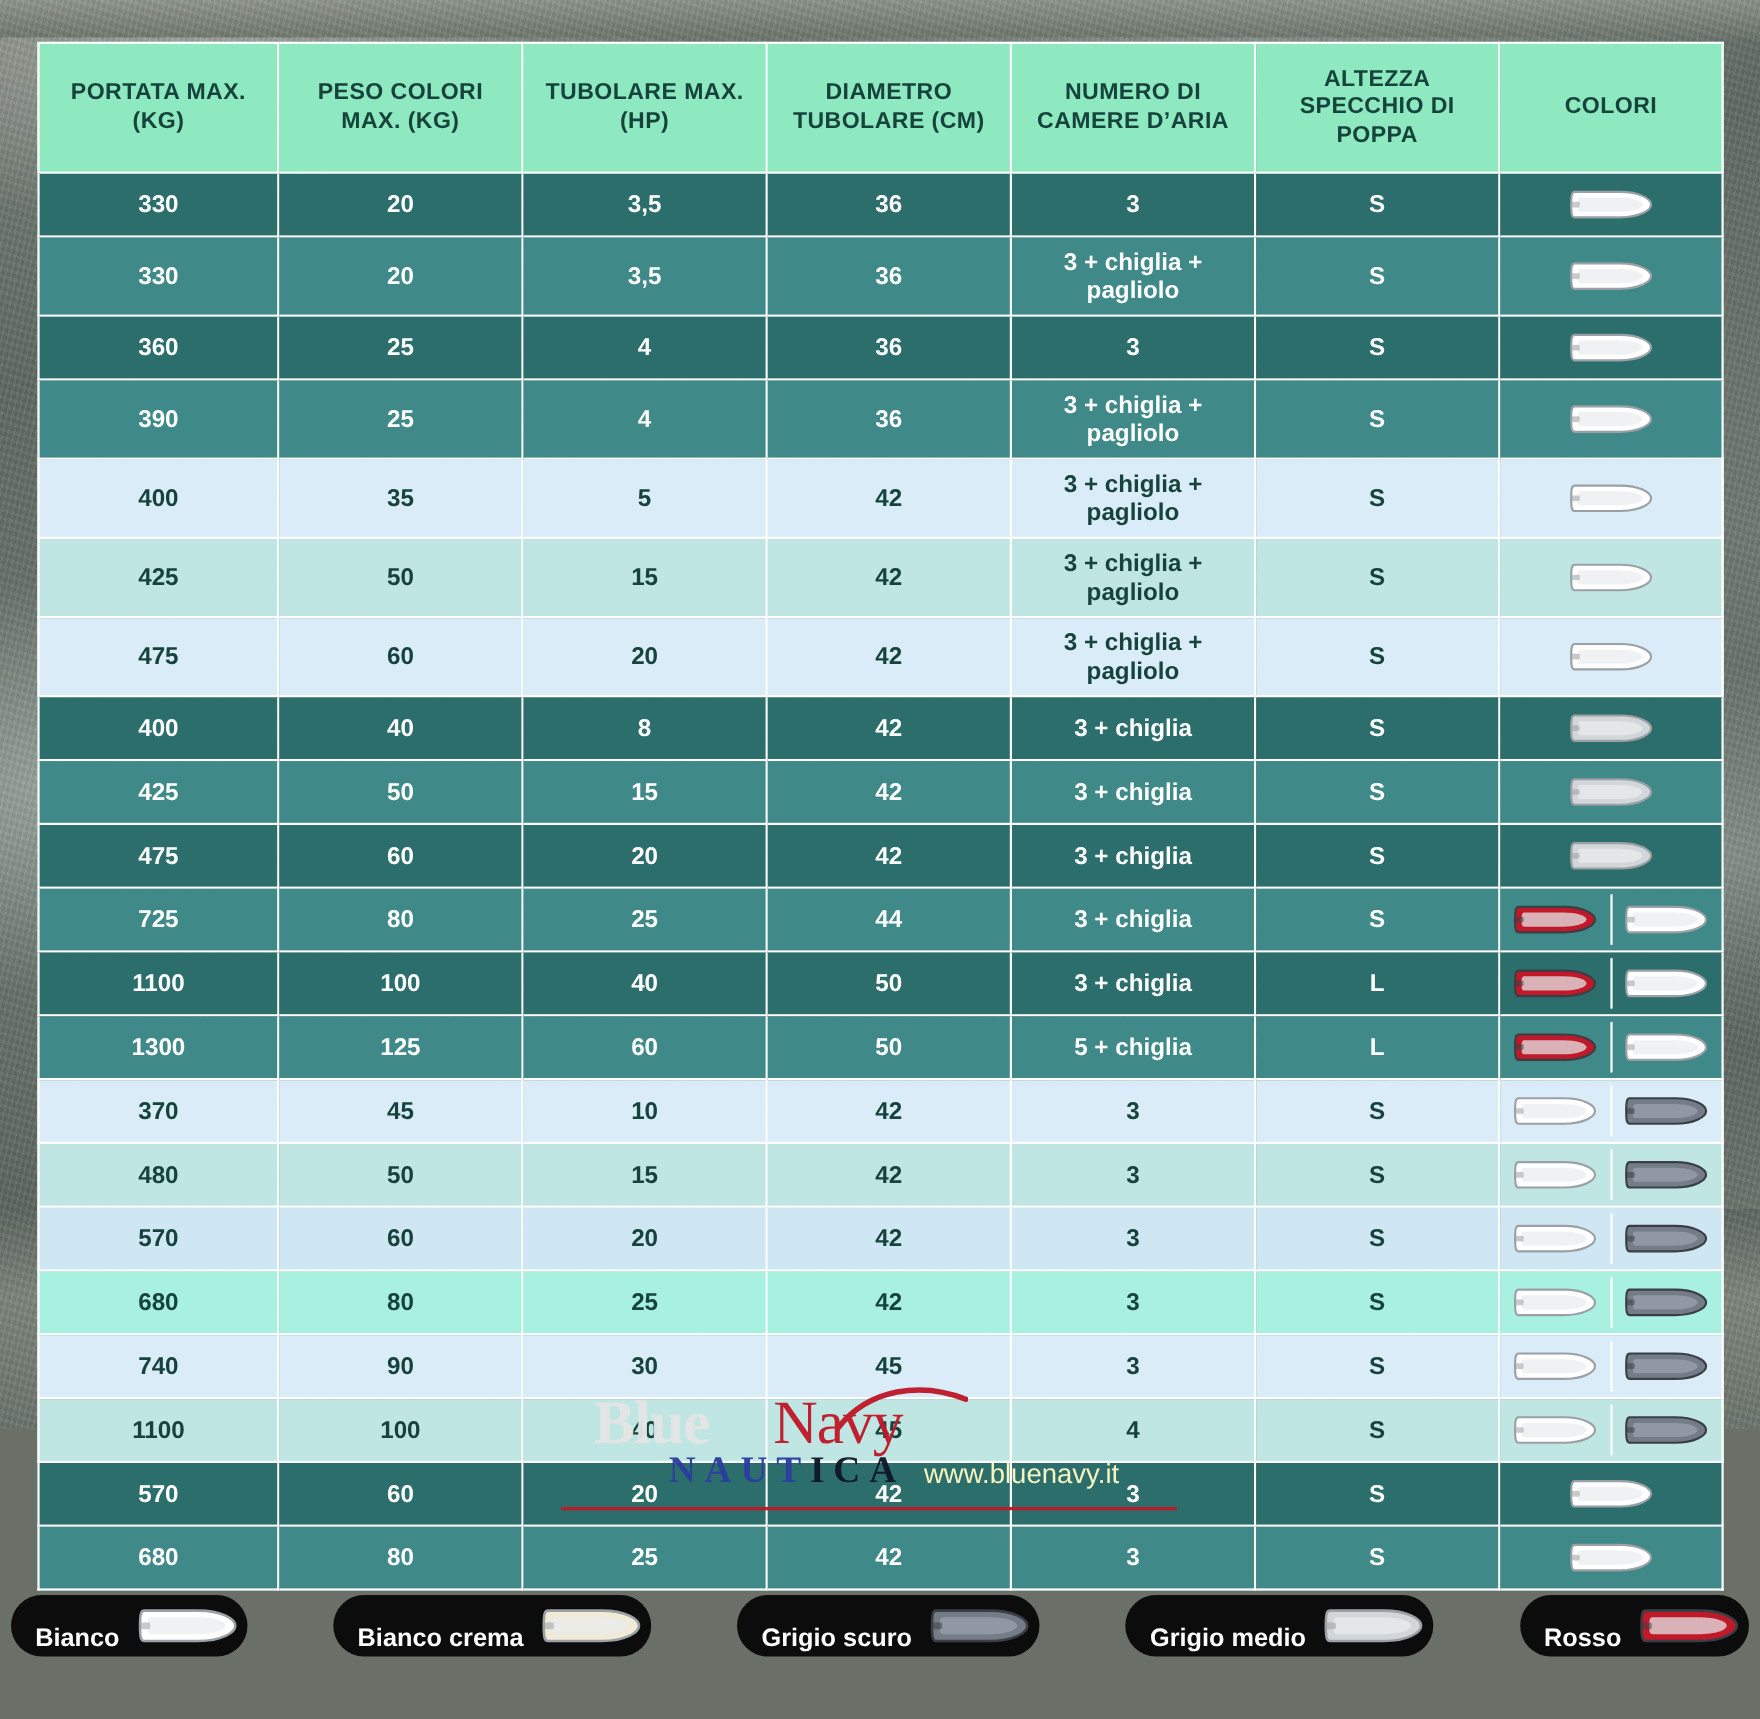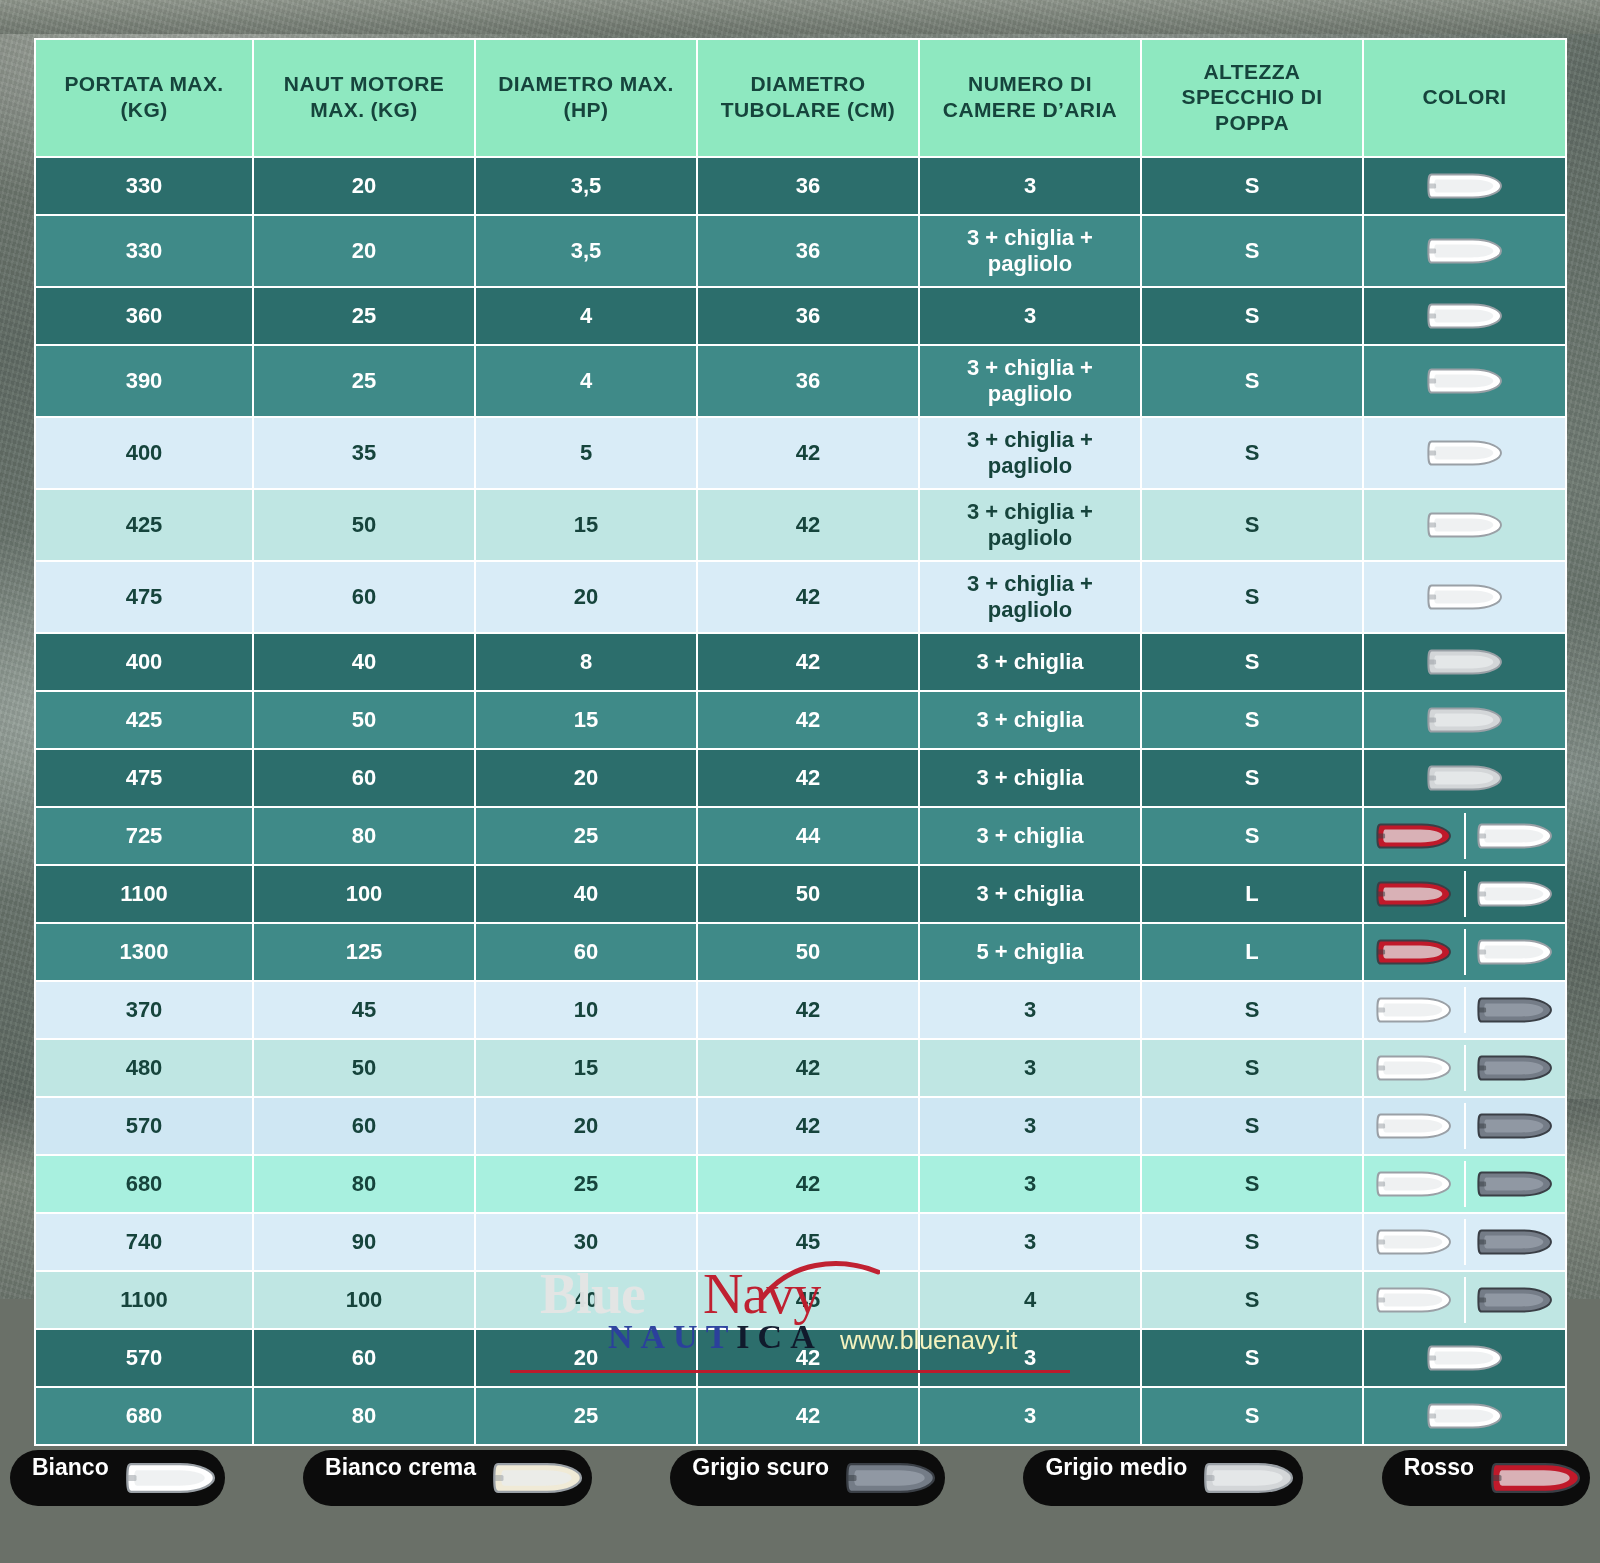--- a/index.html
+++ b/index.html
@@ -134,21 +134,21 @@
     width: 1600px;
     height: 96px;
     display: flex;
     align-items: center;
     justify-content: space-between;
     padding: 0 10px;
     box-sizing: border-box;
   }
   .legend-item {
     display: flex;
-    align-items: flex-start;
+    align-items: flex-end;
     background: #0c0c0c;
     border-radius: 30px;
     padding: 4px 6px 4px 22px;
     height: 56px;
     box-sizing: border-box;
   }
   .legend-item .lab {
     color: #ffffff;
     font-size: 23px;
     font-weight: bold;
@@ -235,22 +235,22 @@
       <col style="width:222px">
       <col style="width:222px">
       <col style="width:222px">
       <col style="width:222px">
       <col style="width:222px">
       <col style="width:203px">
     </colgroup>
     <thead>
       <tr>
         <th>PORTATA MAX. (KG)</th>
-        <th>NAUT MOTORE MAX. (KG)</th>
-        <th>DIAMETRO MAX. (HP)</th>
+        <th>PESO COLORI MAX. (KG)</th>
+        <th>TUBOLARE MAX. (HP)</th>
         <th>DIAMETRO TUBOLARE (CM)</th>
         <th>NUMERO DI CAMERE D’ARIA</th>
         <th>ALTEZZA SPECCHIO DI POPPA</th>
         <th>COLORI</th>
       </tr>
     </thead>
     <tbody id="tbody">
         <tr class="dark">
           <td class="val">330</td>
           <td class="val">20</td>

